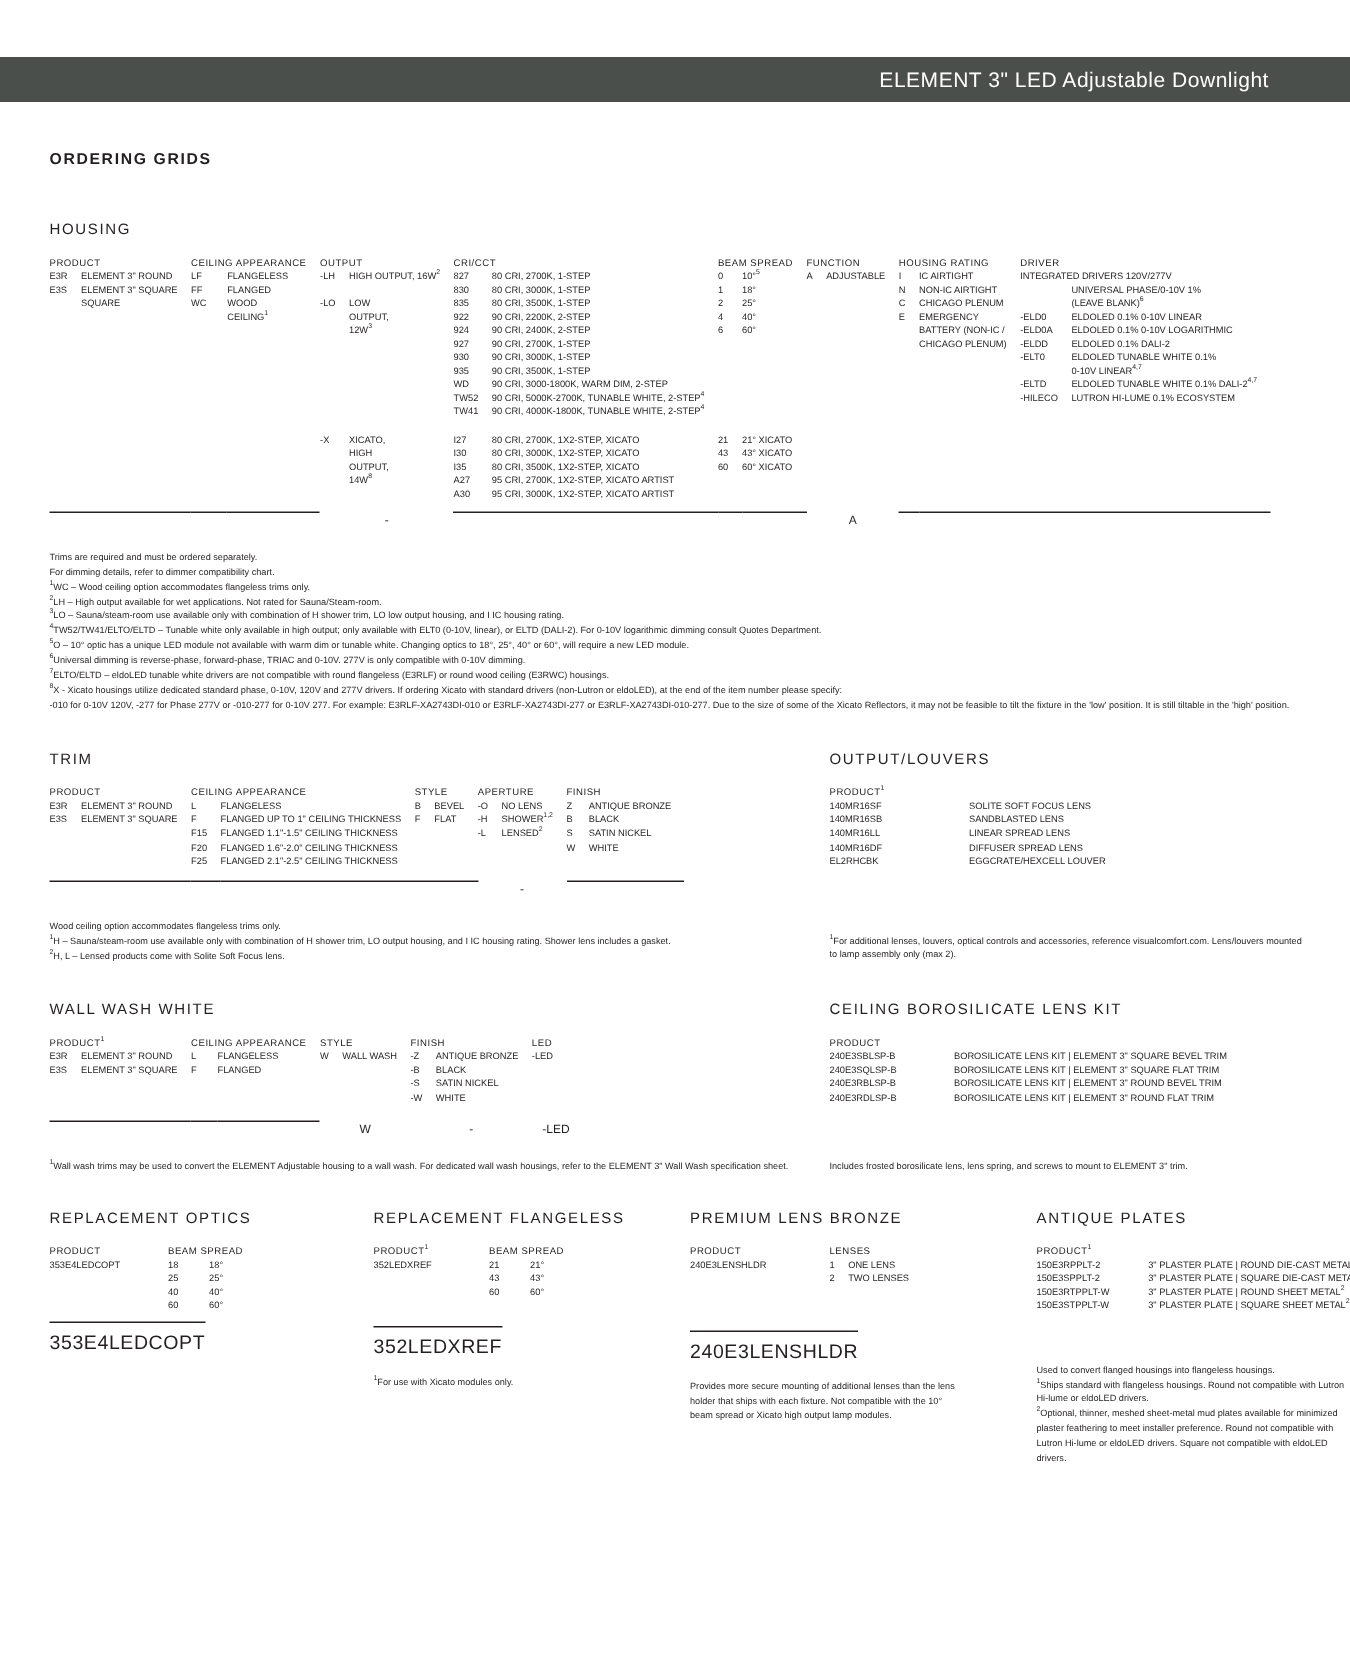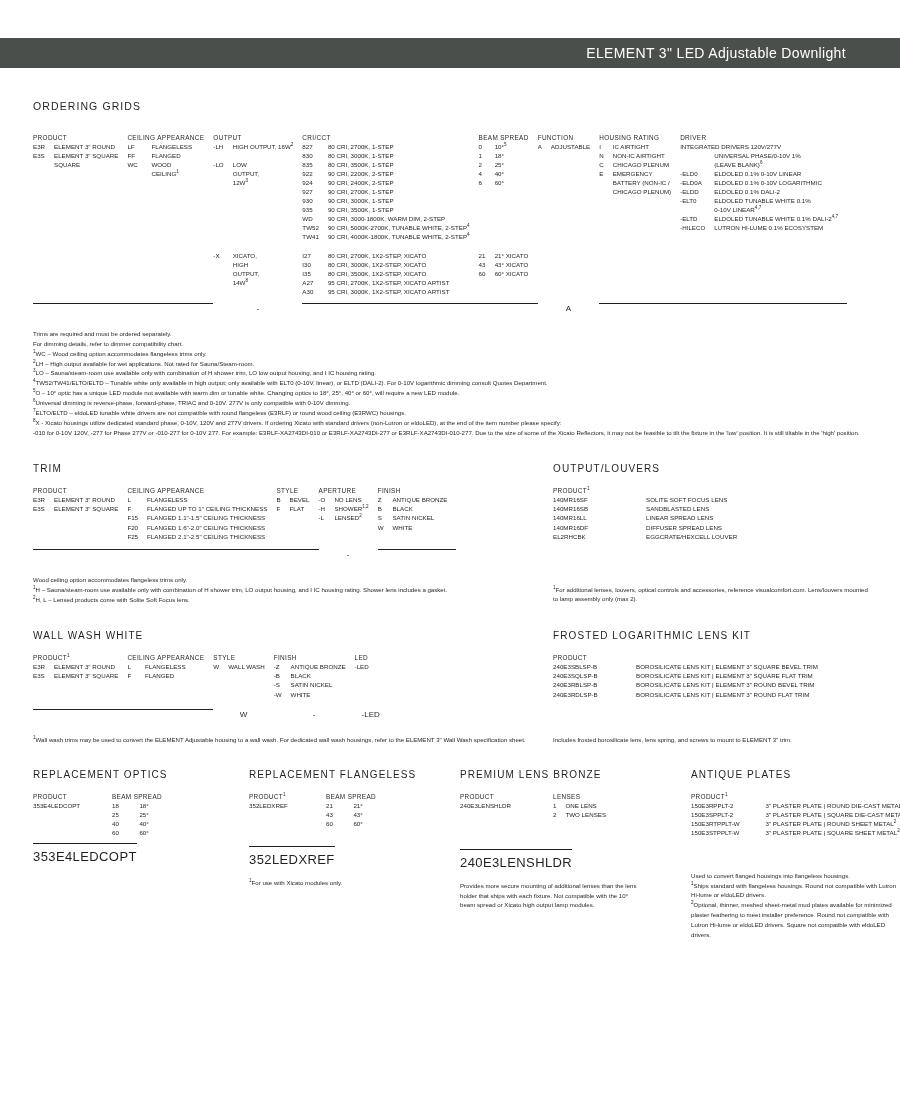--- a/index.html
+++ b/index.html
@@ -19,22 +19,22 @@
   }
   .header-title{
     position:absolute;right:54px;top:45px;
     font-size:14px;letter-spacing:.35px;color:#ffffff;
     font-family:"Liberation Sans", sans-serif;
   }
 
   .content{position:absolute;left:33px;top:100px;width:836px;}
 
   h1.section-title{
-    font-size:10.5px;font-weight:normal;letter-spacing:1.1px;
-    margin:0 0 22px 0;color:#231f20;
+    font-size:10.5px;font-weight:bold;letter-spacing:1.1px;
+    margin:0 0 36px 0;color:#231f20;
   }
   h2.block-title{
     font-size:10px;font-weight:normal;letter-spacing:1.1px;
     margin:0 0 13px 0;color:#231f20;
   }
 
   
   table.grid{border-collapse:collapse;font-size:6.2px;line-height:1.46;}
   table.grid td{vertical-align:top;padding:0 9px 0 0;white-space:nowrap;}
   .colhead{
@@ -73,20 +73,21 @@
 
 <div class="page">
 
   <div class="header-bar"></div>
   <div class="header-title">ELEMENT 3" LED Adjustable Downlight</div>
 
   <div class="content">
 
     <h1 class="section-title">ORDERING GRIDS</h1>
 
+    <h2 class="block-title">HOUSING</h2>
 
     <table class="grid">
       <tbody>
           <tr>
         <td class="colhead" colspan="2">PRODUCT</td>
         <td class="colhead" colspan="2">CEILING
 APPEARANCE</td>
         <td class="colhead" colspan="2">OUTPUT</td>
         <td class="colhead" colspan="2">CRI/CCT</td>
         <td class="colhead" colspan="2">BEAM
@@ -632,21 +633,21 @@
             <td colspan="2" style="text-align:center;font-size:8px;padding:0;">-LED</td>
           </tr>
         </tbody>
           </table>
         <div class="notes">
           <p><sup>1</sup>Wall wash trims may be used to convert the ELEMENT Adjustable housing to a wall wash. For dedicated wall wash housings, refer to the ELEMENT 3" Wall Wash specification sheet.</p>
         </div>
       </div>
 
       <div class="col-right">
-        <h2 class="block-title">FROSTED LOGARITHMIC LENS KIT</h2>
+        <h2 class="block-title">CEILING BOROSILICATE LENS KIT</h2>
         <table class="grid">
           <tbody>
               <tr>
             <td class="colhead">PRODUCT</td>
             <td class="colhead"></td>
           </tr>
           <tr>
             <td style="width:74px">240E3SBLSP-B</td>
             <td>BOROSILICATE LENS KIT | ELEMENT 3" SQUARE BEVEL TRIM</td>
           </tr>

